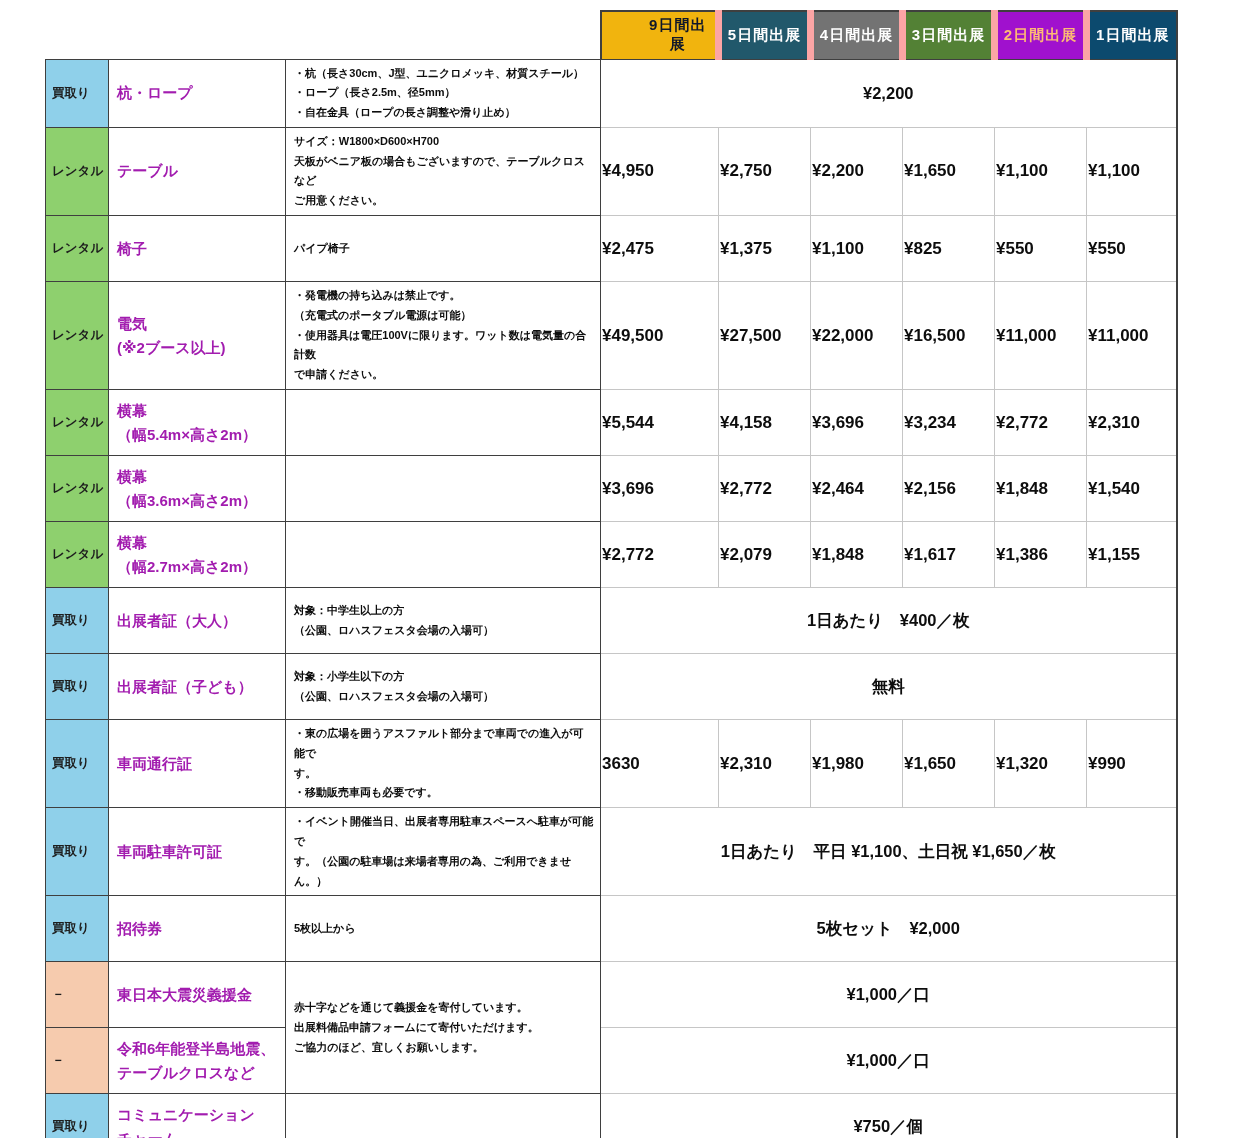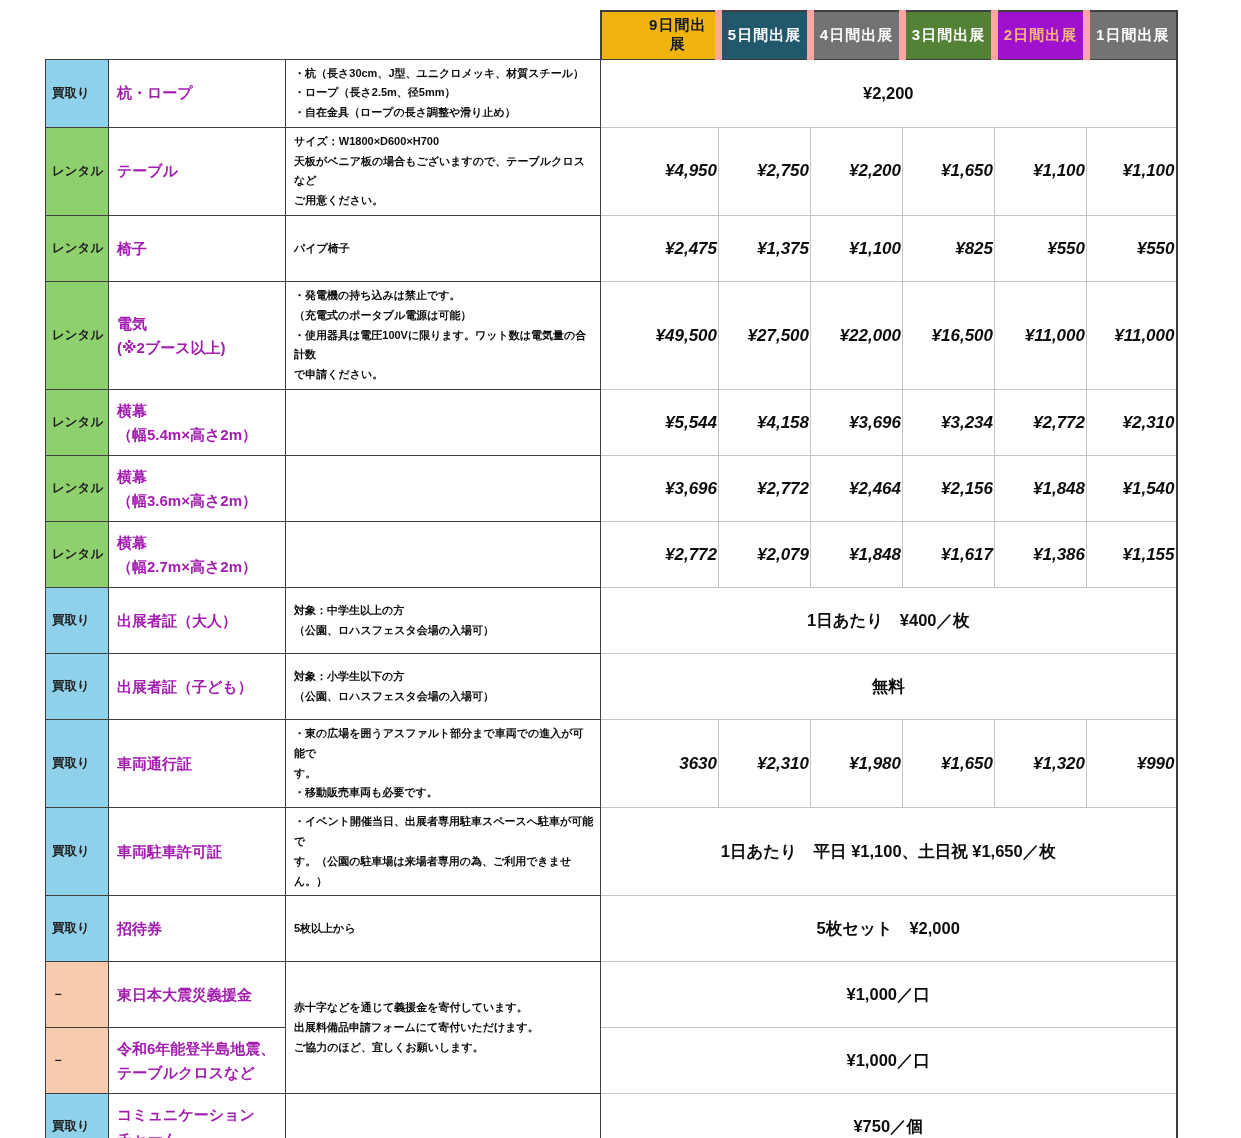--- a/index.html
+++ b/index.html
@@ -33,22 +33,22 @@
     border:1.5px solid #3f3f3f; font-size:15px; font-weight:bold;
     padding:2px 4px 2px 8px; white-space:pre-line; line-height:1.6; color:#a21caf;
   }
   td.desc {
     border:1.5px solid #3f3f3f; font-size:11px; font-weight:bold;
     padding:4px 6px 4px 8px; white-space:pre-line; line-height:1.8; color:#0d0d0d;
   }
 
   
   td.price {
-    border:1px solid #c6c6c6; text-align:right;
-    font-size:17px; font-weight:bold; color:#0d0d0d;font-style:italic;
+    border:1px solid #c6c6c6; text-align:left;
+    font-size:17px; font-weight:bold; color:#0d0d0d;
   }
   td.merged {
     border:1px solid #c6c6c6; text-align:center;
     font-size:16.5px; font-weight:bold; color:#0d0d0d;
     white-space:pre-line; line-height:1.9;
   }
   td.p-last { border-right:2px solid #3f3f3f; }
 </style>
 </head>
 <body>
@@ -68,21 +68,21 @@
   </colgroup>
 
   <tbody>
         <tr class="header-row">
     <td class="blank" colspan="3"></td>
     <td class="hcell hcell-first" style="background-color: rgb(241, 180, 14); color: #0f172a; padding-left: 40px;">9日間出展</td>
     <td class="hcell" style="background-color: rgb(33, 88, 107); color: rgb(255, 255, 255);">5日間出展</td>
     <td class="hcell" style="background-color: #737373; color: rgb(255, 255, 255);">4日間出展</td>
     <td class="hcell" style="background-color: rgb(83, 129, 53); color: rgb(255, 255, 255);">3日間出展</td>
     <td class="hcell" style="background-color: rgb(160, 17, 206); color: #fdba74;">2日間出展</td>
-    <td class="hcell hcell-last" style="background-color: #737373; color: rgb(255, 255, 255);">1日間出展</td>
+    <td class="hcell hcell-last" style="background-color: #0c4a6e; color: rgb(255, 255, 255);">1日間出展</td>
   </tr>
 
   <tr class="row-pole">
     <td class="cat" style="background-color: rgb(143, 208, 234);">買取り</td>
     <td class="item">杭・ロープ</td>
     <td class="desc">・杭（長さ30cm、J型、ユニクロメッキ、材質スチール）
 ・ロープ（長さ2.5m、径5mm）
 ・自在金具（ロープの長さ調整や滑り止め）</td>
     <td class="merged p-last" colspan="6">¥2,200</td>
   </tr>

